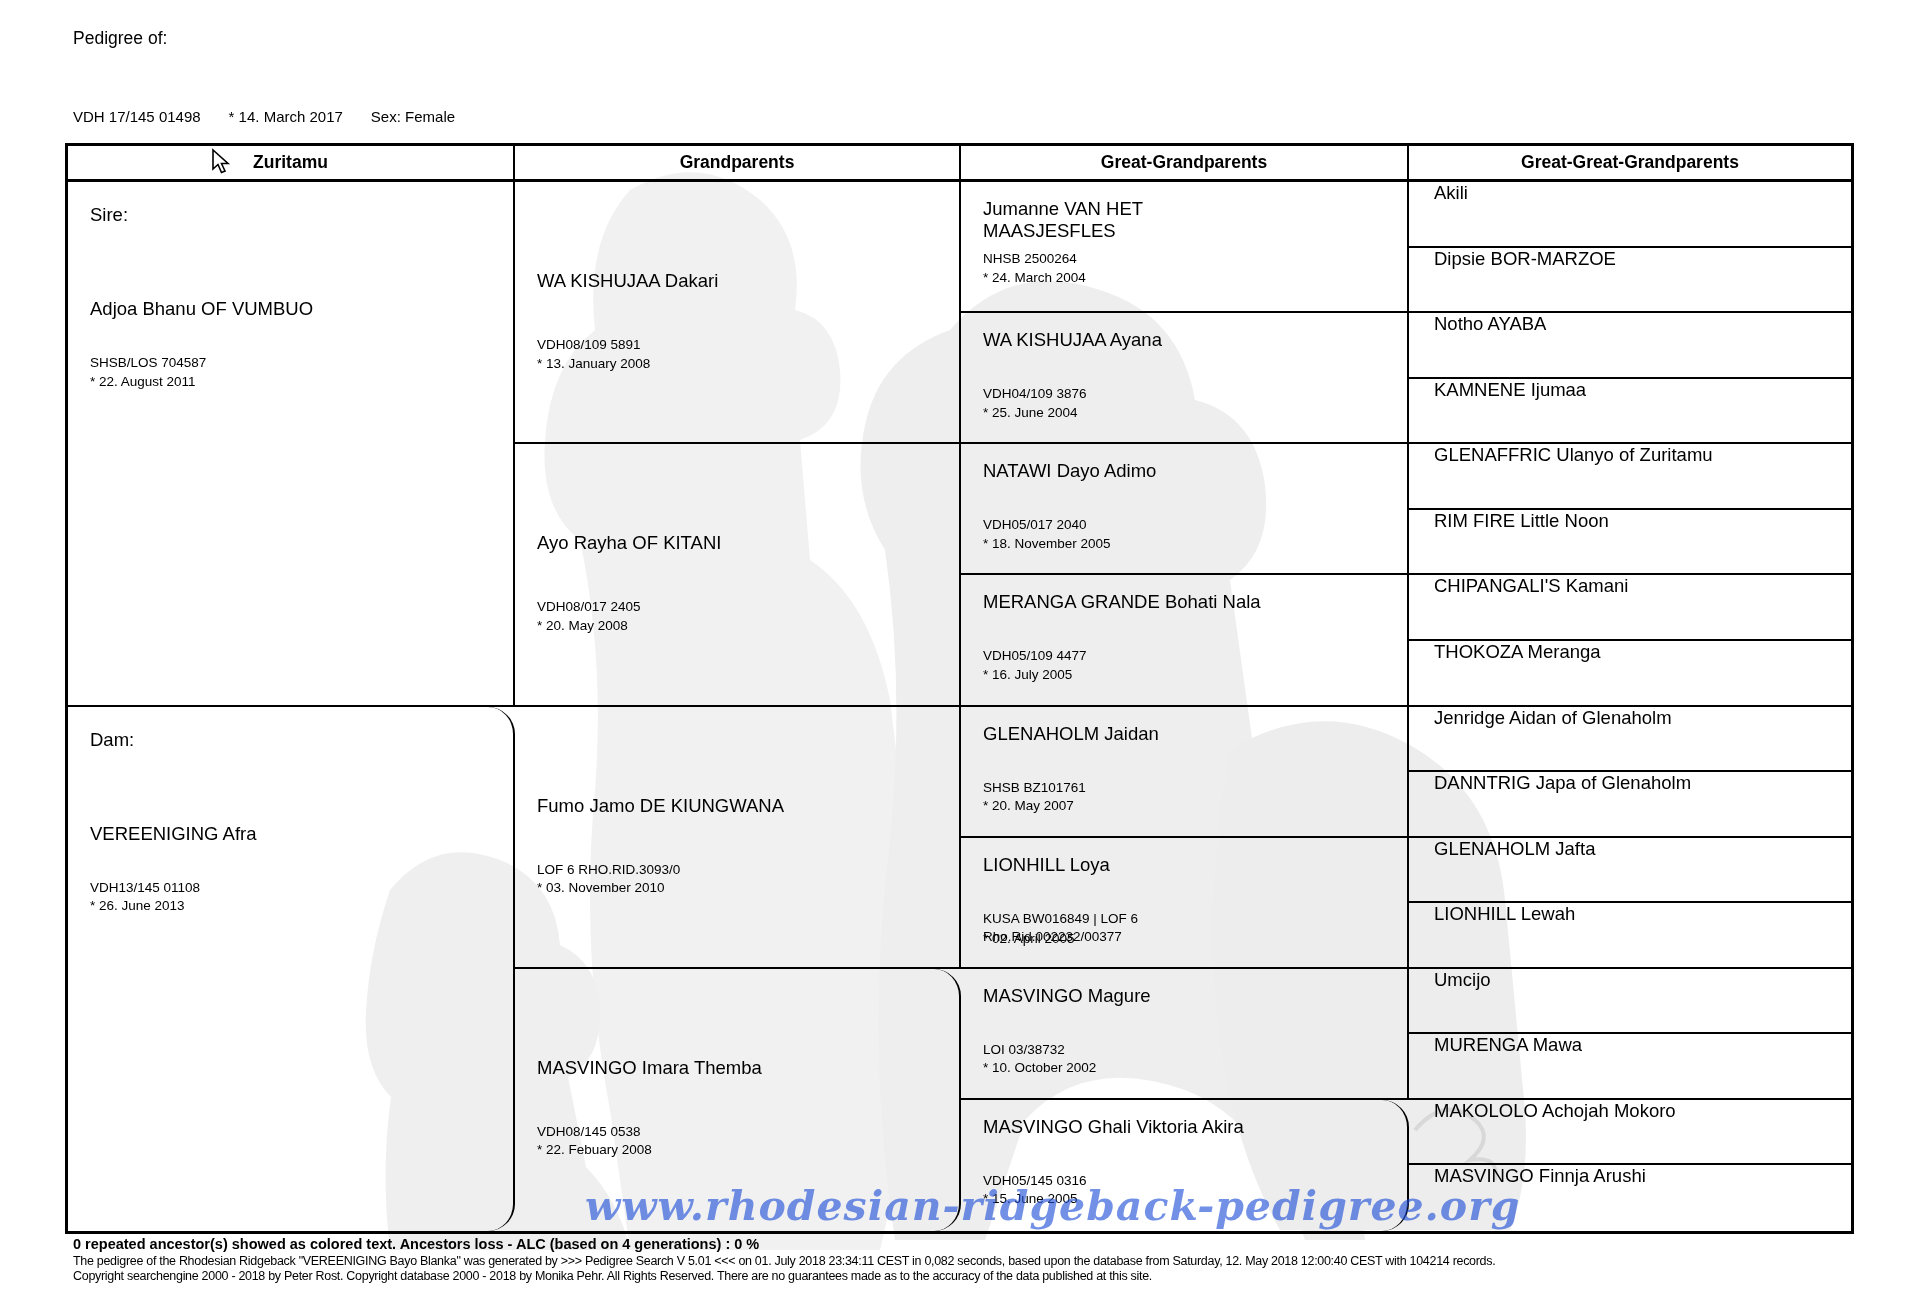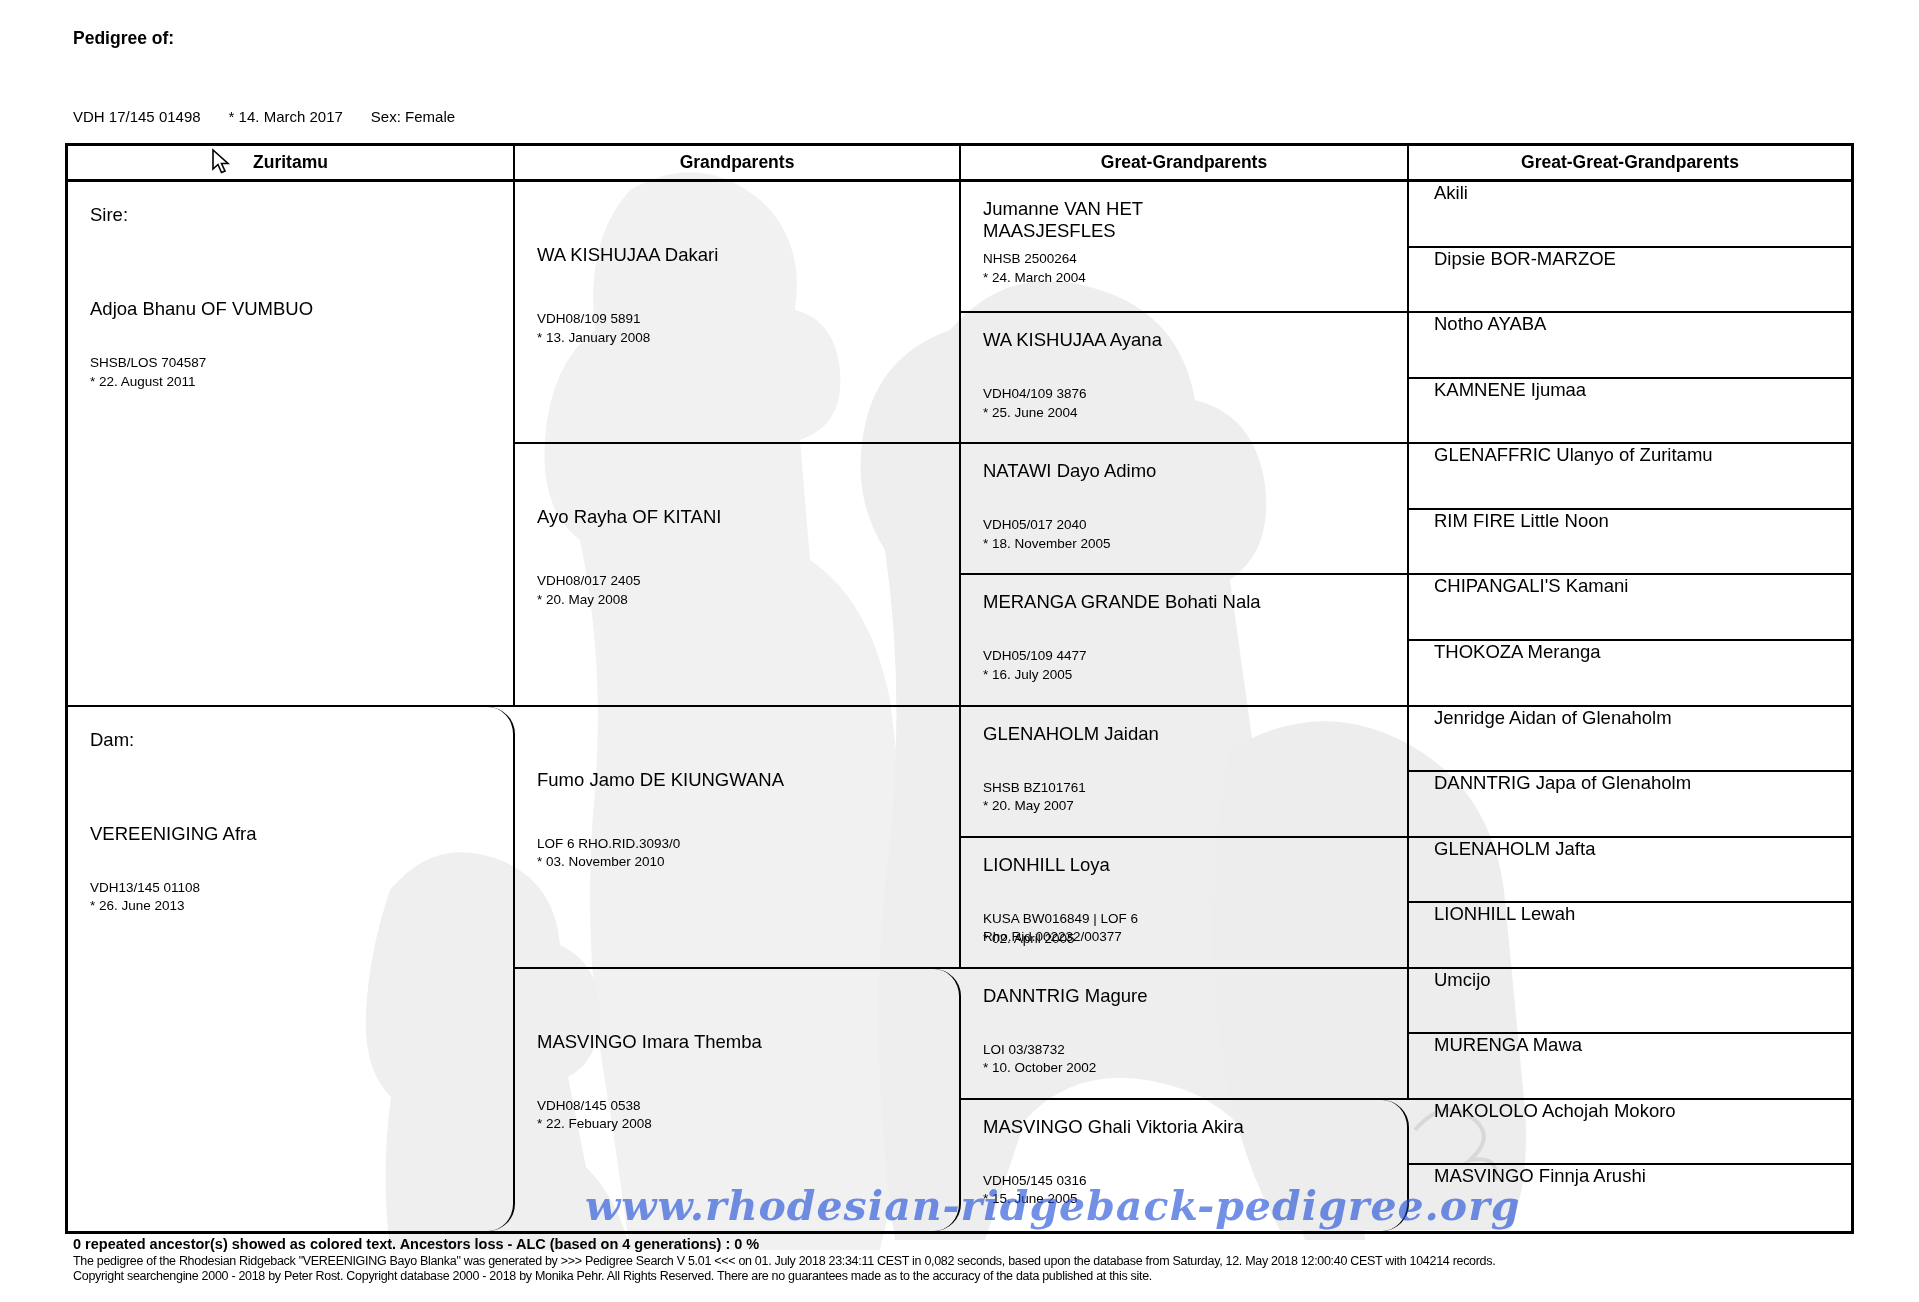--- a/index.html
+++ b/index.html
@@ -3,21 +3,21 @@
 <meta charset="utf-8">
 <style>
   * { margin:0; padding:0; box-sizing:border-box; }
   html,body { background:#888; }
   #page {
     position:relative; width:1919px; height:1302px;
     background:#ffffff; overflow:hidden;
     font-family:"Liberation Sans", sans-serif; color:#000;
   }
   
-  .pedigree-label { position:absolute; left:73px; top:28px; font-size:17.5px; font-weight:bold; }
+  .pedigree-label { position:absolute; left:73px; top:28px; font-size:17.5px; font-weight:normal; }
   .dog-title { position:absolute; left:71px; top:54px; font-size:30px; font-weight:bold; font-style:italic; }
   .subhead { position:absolute; left:73px; top:108px; font-size:15px; }
   .subhead span { margin-right:28px; }
   
   .bg-art { position:absolute; left:330px; top:130px; pointer-events:none; }
   
   .ptable {
     position:absolute; left:65px; top:143px; width:1789px; height:1091px;
     border:3px solid #000; background:transparent;
     display:grid;
@@ -31,21 +31,21 @@
   }
   .hcell.last { border-right:none; }
   .cell { border-bottom:2px solid #000; border-right:2px solid #000; position:relative; padding-left:22px; }
   .cell.noB { border-bottom:none;border-radius:27px; }
   .c4 { border-right:none; padding-left:25px; }
   .name { font-size:18.5px; line-height:22px; padding-right:8px; }
   .reg  { font-size:13.5px; line-height:18.5px; }
   .c1 .role { padding-top:22px; font-size:18.5px; }
   .c1 .name { margin-top:72px; }
   .c1 .reg  { margin-top:34px; }
-  .c2 .name { margin-top:62px; }
+  .c2 .name { margin-top:88px; }
   .c2 .reg  { margin-top:44px; }
   .c3 .name { margin-top:16px; }
   .c3 .reg  { margin-top:34px; }
   .c3.twoLine .name { max-width:245px; }
   .c3.twoLine .reg  { margin-top:8px; }
   .overlap { position:relative; height:18.5px; }
   .overlap span { position:absolute; left:0; white-space:nowrap; }
   .overlap .ovl2 { top:2px; }
   
   .wm-url {
@@ -171,21 +171,21 @@
       <div class="name">LIONHILL Loya</div>
       <div class="reg">
         <div>KUSA BW016849 | LOF 6</div>
         <div class="overlap">
           <span class="ovl1">Rho.Rid.002232/00377</span>
           <span class="ovl2">* 02. April 2005</span>
         </div>
       </div>
     </div>
     <div class="cell c3" style="grid-area:14/3/span 2/span 1">
-      <div class="name">DANNTRIG Magure</div>
+      <div class="name">MASVINGO Magure</div>
       <div class="reg">
         <div>LOI 03/38732</div>
         <div>* 10. October 2002</div>
       </div>
     </div>
     <div class="cell c3 noB" style="grid-area:16/3/span 2/span 1">
       <div class="name">MASVINGO Ghali Viktoria Akira</div>
       <div class="reg">
         <div>VDH05/145 0316</div>
         <div>* 15. June 2005</div>

